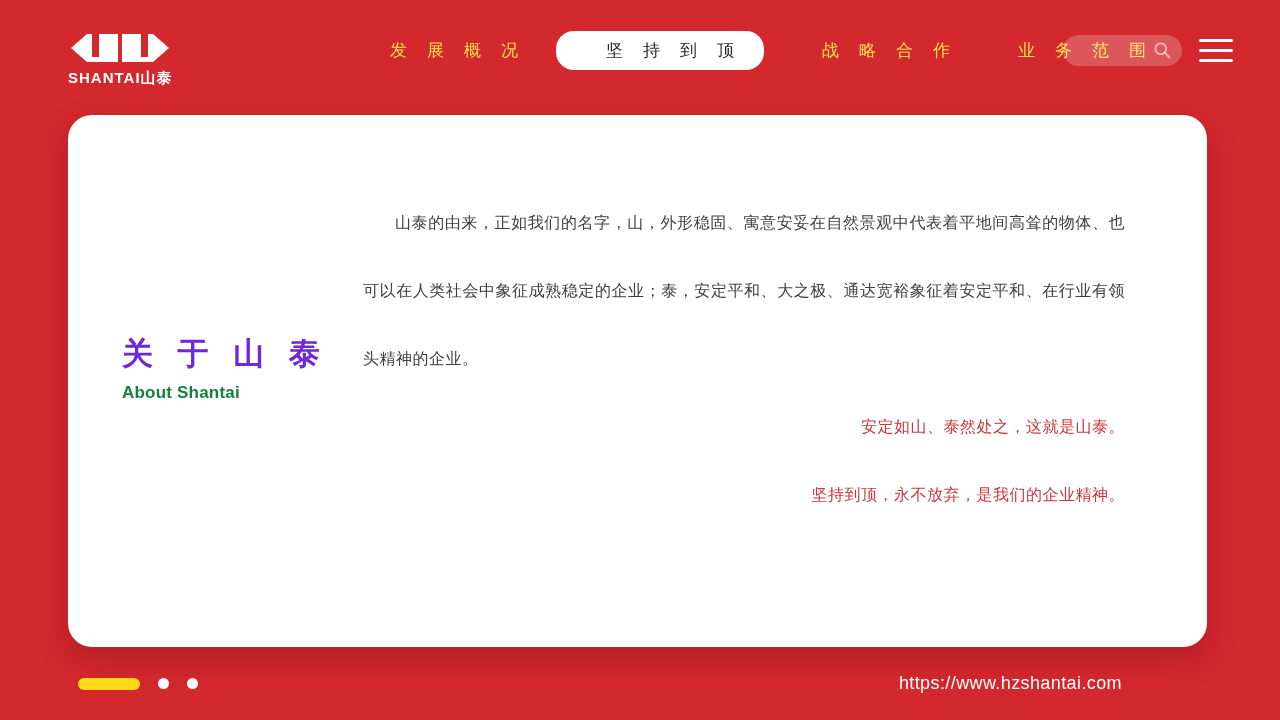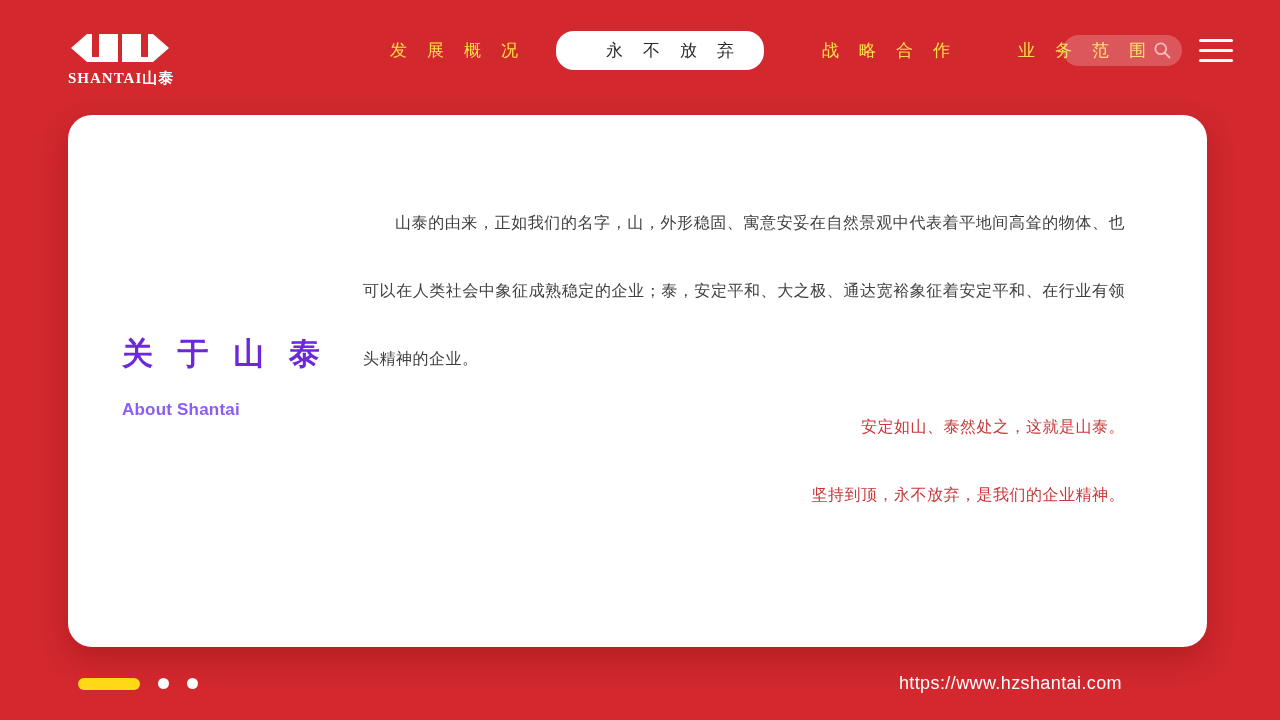--- a/index.html
+++ b/index.html
@@ -6,21 +6,21 @@
   html,body { width: 1280px; height: 720px; }
   body {
     font-family: "Liberation Sans", "DejaVu Sans", sans-serif;
     background: #d2282e;
     position: relative;
     overflow: hidden;
   }
 
   
   .header { position: absolute; left: 0; top: 0; width: 1280px; height: 100px; }
-  .logo { position: absolute; left: 68px; top: 30px; width: 104px; text-align: center; cursor: pointer; font-family: Liberation Serif, serif; }
+  .logo { position: absolute; left: 68px; top: 30px; width: 104px; text-align: center; cursor: pointer; }
   .logo svg { display: block; width: 100px; height: 36px; margin: 0 auto; }
   .logo-text { color: #ffffff; font-weight: bold; font-size: 15px; letter-spacing: 1px; margin-top: 3px; white-space: nowrap; }
 
   .nav { position: absolute; left: 346px; top: 32px; display: flex; align-items: center; height: 36px; }
   .nav-item {
     color: #fde047; font-size: 17px; letter-spacing: 20px; text-indent: 20px;
     padding: 8px 4px 8px 24px; white-space: nowrap; cursor: pointer;
   }
   .nav-item.active {
     background: #ffffff; color: #2b2b2b; border-radius: 18px;
@@ -38,21 +38,21 @@
   .burger span:last-child { margin-bottom: 0; }
 
   
   .card {
     position: absolute; left: 68px; top: 115px; width: 1139px; height: 532px;
     background: #ffffff; border-radius: 24px;
     box-shadow: 0 12px 28px rgba(90,0,0,0.25);
   }
   .title-block { position: absolute; left: 54px; top: 218px; }
   .title-cn { color: #6d28d9; font-size: 31px; font-weight: bold; letter-spacing: 8px; white-space: nowrap; }
-  .title-en { color: #8b5cf6; font-size: 17px; font-weight: bold; margin-top: 25px; letter-spacing: 0.2px; }
+  .title-en { color: #15803d; font-size: 17px; font-weight: bold; margin-top: 8px; letter-spacing: 0.2px; }
 
   .text-block { position: absolute; left: 295px; top: 74px; width: 762px; }
   .text-block p {
     font-size: 16px; line-height: 68px; text-align: justify; text-indent: 2em;
     color: #3f3f3f; letter-spacing: 0.5px;
   }
   .text-block p.red { color: #c8383b; text-align: right; }
 
   
   .footer { position: absolute; left: 0; top: 647px; width: 1180px; height: 73px; }
@@ -74,21 +74,21 @@
       <polygon points="1,18 17,4 48,4 48,32 17,32" fill="#ffffff"></polygon>
       <rect x="22" y="4" width="7" height="23" fill="#d2282e"></rect>
       <polygon points="99,18 83,4 52,4 52,32 83,32" fill="#ffffff"></polygon>
       <rect x="71" y="4" width="7" height="23" fill="#d2282e"></rect>
     </svg>
     <div class="logo-text">SHANTAI山泰</div>
   </div>
 
   <div class="nav">
     <div class="nav-item">发展概况</div>
-    <div class="nav-item active">永不放弃</div>
+    <div class="nav-item active">坚持到顶</div>
     <div class="nav-item">战略合作</div>
     <div class="nav-item">业务范围</div>
   </div>
 
   <div class="search-box">
     <svg class="search-icon" viewBox="0 0 24 24" aria-hidden="true">
       <circle cx="10.5" cy="10.5" r="6.5" fill="none" stroke="rgba(255,255,255,0.6)" stroke-width="2.2"></circle>
       <line x1="15.5" y1="15.5" x2="21" y2="21" stroke="rgba(255,255,255,0.6)" stroke-width="2.2" stroke-linecap="round"></line>
     </svg>
   </div>

